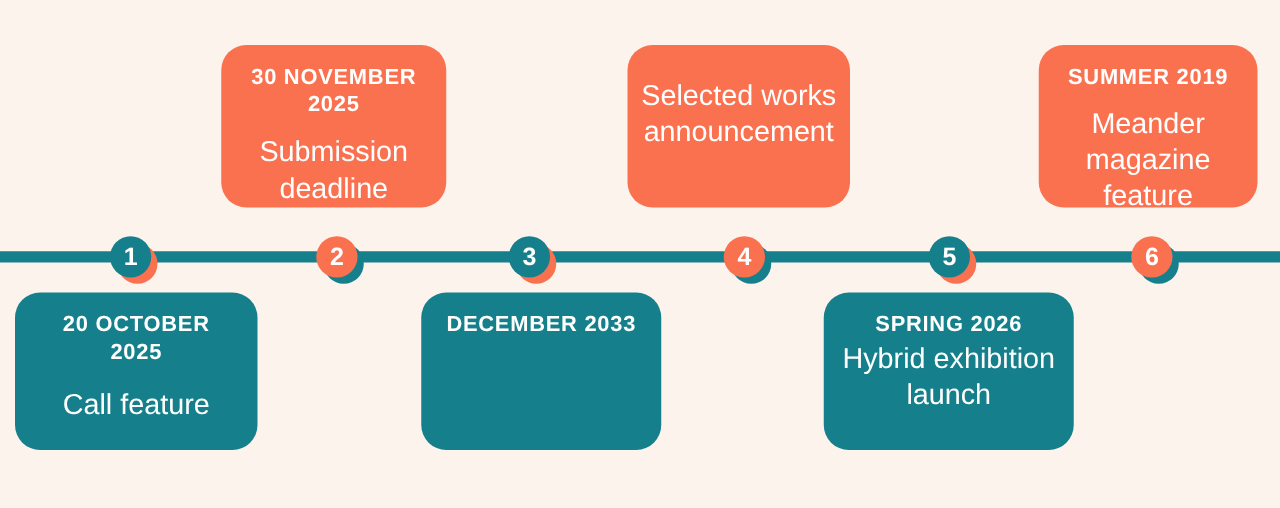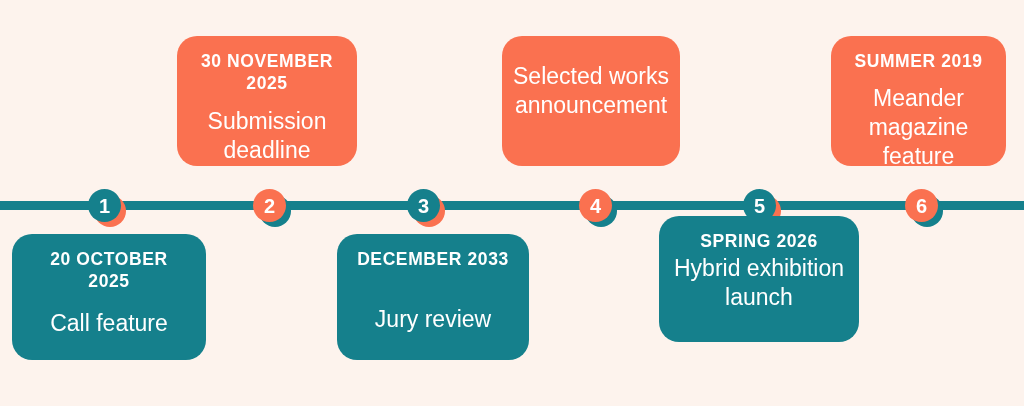--- a/index.html
+++ b/index.html
@@ -104,21 +104,21 @@
 
   
   .card.below { height: 126px; }
   .card.below .card-desc { margin-top: auto; }
 
   
   #card-1 { left: 12px;  top: 234px; width: 194px; }
   #card-2 { left: 177px; top: 36px;  width: 180px; }
   #card-3 { left: 337px; top: 234px; width: 192px; }
   #card-4 { left: 502px; top: 36px;  width: 178px; }
-  #card-5 { left: 659px; top: 216px; width: 200px; }
+  #card-5 { left: 659px; top: 234px; width: 200px; }
   #card-6 { left: 831px; top: 36px;  width: 175px; }
 
   #card-3 .card-desc { margin-bottom: 10px; }
   #card-1 .card-desc { margin-bottom: 6px; }
   #card-5 .card-desc { margin-bottom: 14px; }
 </style>
 </head>
 <body>
 
 <div id="timeline">
@@ -175,21 +175,20 @@
 
   <div class="card orange above" id="card-2">
     <div class="card-date">30 NOVEMBER
 2025</div>
     <div class="card-desc">Submission
 deadline</div>
   </div>
 
   <div class="card teal below" id="card-3">
     <div class="card-date">DECEMBER 2033</div>
-    <div class="card-desc">Jury review</div>
   </div>
 
   <div class="card orange above" id="card-4">
     <div class="card-desc">Selected works
 announcement</div>
   </div>
 
   <div class="card teal below" id="card-5">
     <div class="card-date">SPRING 2026</div>
     <div class="card-desc">Hybrid exhibition

